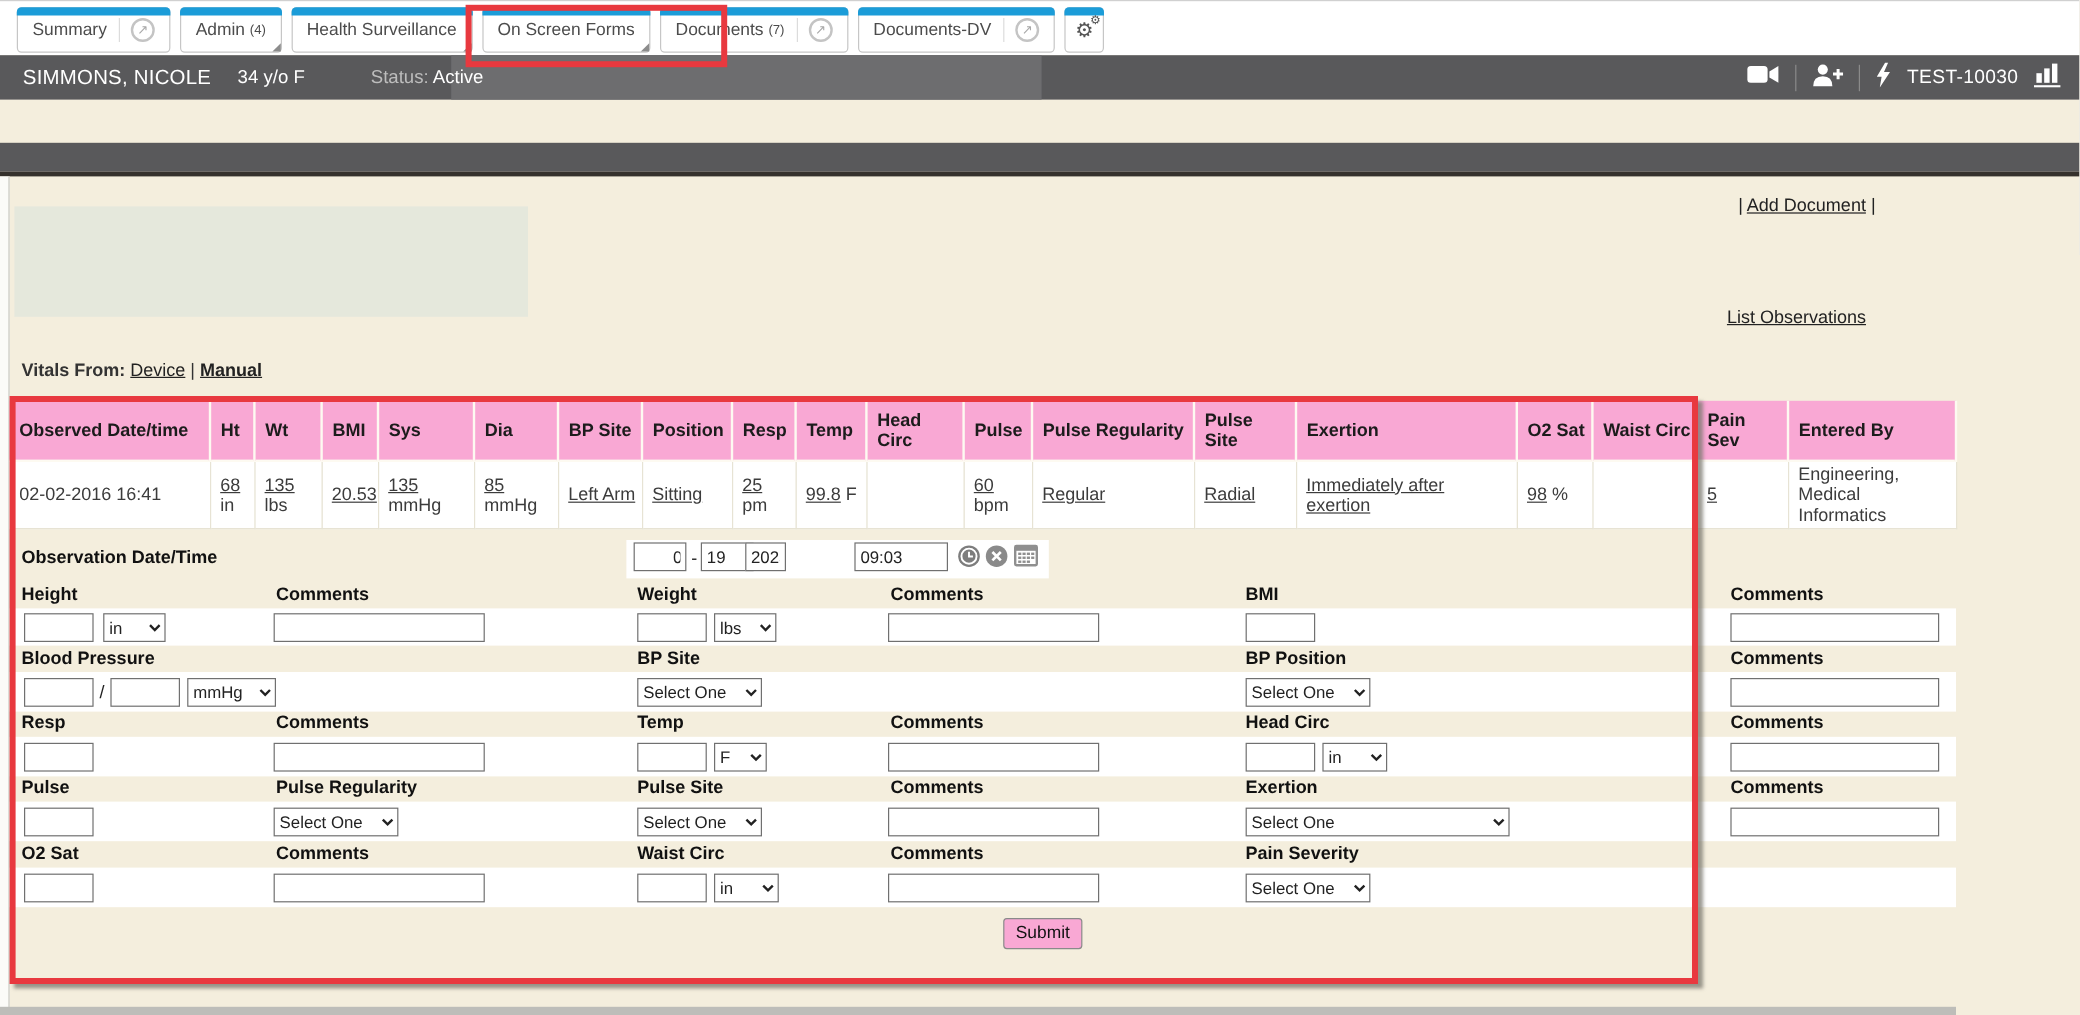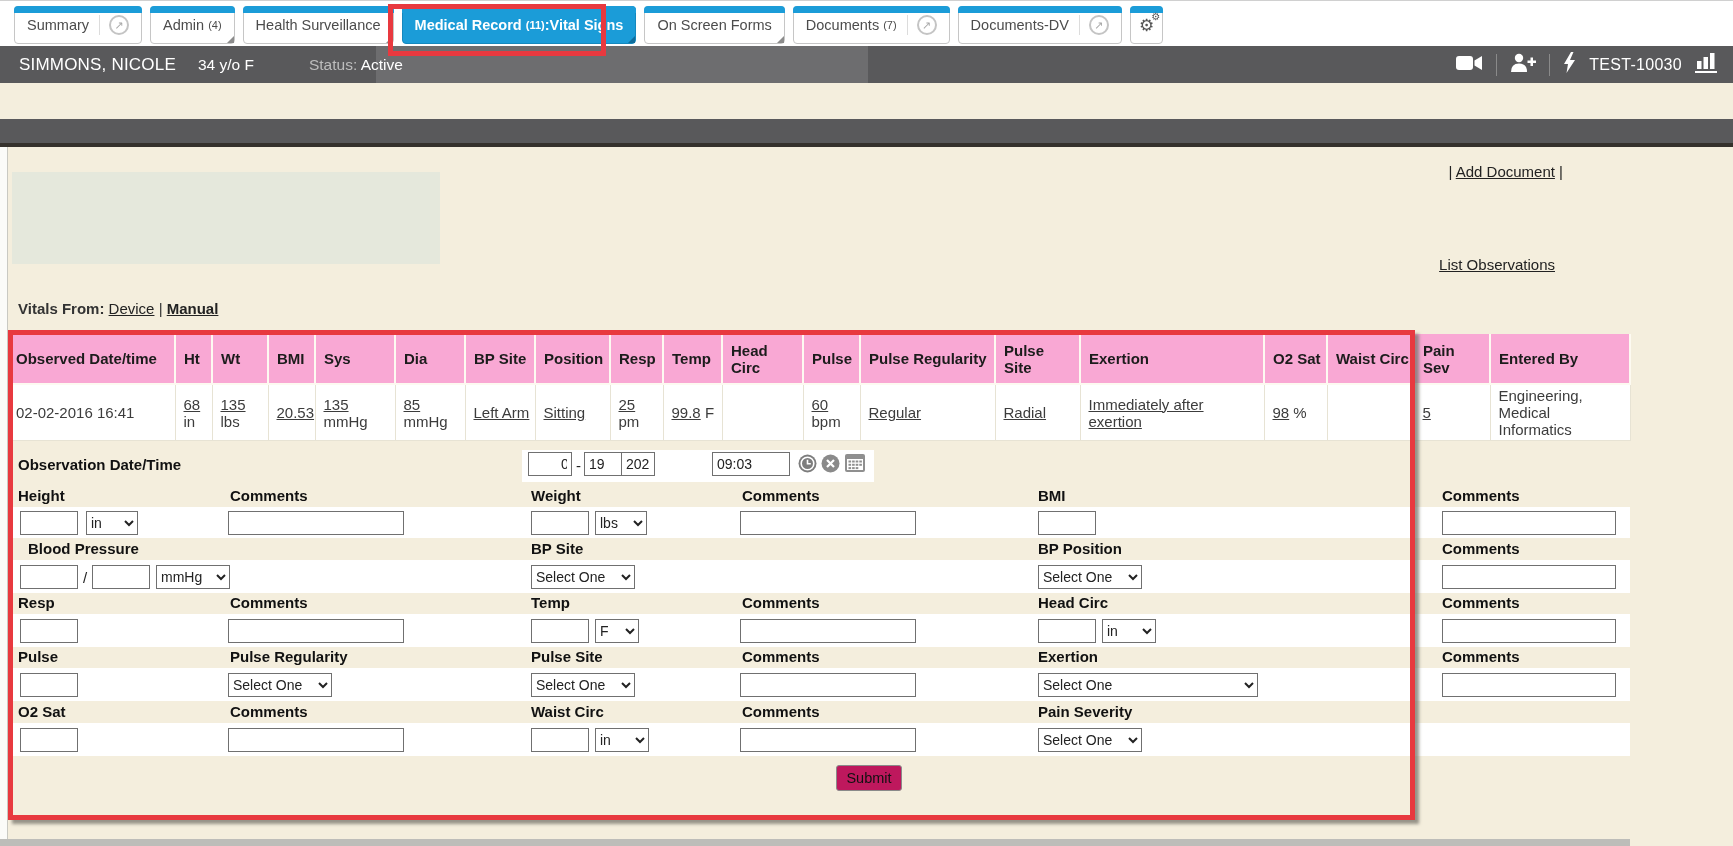--- a/index.html
+++ b/index.html
@@ -101,21 +101,21 @@
     font-size:14px; padding:0 4px; color:#222;
   }
   select {
     height:24px; border:1px solid #707070; background:#fff; font-family:"Liberation Sans",sans-serif;
     font-size:14px; color:#222;
   }
   .dash { position:absolute; font-size:15px; color:#222; z-index:2; }
   .dticon { position:absolute; z-index:2; cursor:pointer; }
   .submit-btn {
     position:absolute; left:836px; top:765px; width:66px; height:26px; z-index:2;
-    background:#be185d; border:1px solid #8a8a8a; border-radius:3px; font-size:14.5px;
+    background:#f9a8d4; border:1px solid #8a8a8a; border-radius:3px; font-size:14.5px;
     font-family:"Liberation Sans",sans-serif; color:#111; cursor:pointer;
   }
   .bottom-strip { position:absolute; left:0; top:839px; width:1630px; height:7px; background:#bdbdb9; }
 </style>
 </head>
 <body>
 
 <div class="page">
 
   <div class="tabbar">
@@ -125,26 +125,20 @@
           <span class="ext-circle">↗</span>
         </span>
     </div>
     <div class="tab">
       <span>Admin</span>
       <span class="count">(4)</span>
       <span class="fold"></span>
     </div>
     <div class="tab">
       <span>Health Surveillance</span>
-      <span class="fold"></span>
-    </div>
-    <div class="tab active">
-      <span>Medical Record</span>
-      <span class="count">(11)</span>
-      <span class="suffix">:Vital Signs</span>
       <span class="fold"></span>
     </div>
     <div class="tab">
       <span>On Screen Forms</span>
       <span class="fold"></span>
     </div>
     <div class="tab">
       <span>Documents</span>
       <span class="count">(7)</span>
       <span class="ext-wrap">
@@ -329,21 +323,21 @@
   <span class="flabel" style="left:1442px; top:487px;">Comments</span>
   <input type="text" class="fctl" style="left: 20px; top: 511px; width: 58px;">
   <select class="fctl" style="left:86px; top:511px; width:52px;"><option>in</option></select>
   <input type="text" class="fctl" style="left: 228px; top: 511px; width: 176px;">
   <input type="text" class="fctl" style="left: 531px; top: 511px; width: 58px;">
   <select class="fctl" style="left:595px; top:511px; width:52px;"><option>lbs</option></select>
   <input type="text" class="fctl" style="left: 740px; top: 511px; width: 176px;">
   <input type="text" class="fctl" style="left: 1038px; top: 511px; width: 58px;">
   <input type="text" class="fctl" style="left: 1442px; top: 511px; width: 174px;">
 
-  <span class="flabel" style="left:28px; top:540px;">Blood Pressure</span>
+  <span class="flabel" style="left:18px; top:540px;">Blood Pressure</span>
   <span class="flabel" style="left:531px; top:540px;">BP Site</span>
   <span class="flabel" style="left:1038px; top:540px;">BP Position</span>
   <span class="flabel" style="left:1442px; top:540px;">Comments</span>
   <input type="text" class="fctl" style="left: 20px; top: 565px; width: 58px;">
   <span class="dash" style="left:83px; top:569px;">/</span>
   <input type="text" class="fctl" style="left: 92px; top: 565px; width: 58px;">
   <select class="fctl" style="left:156px; top:565px; width:74px;"><option>mmHg</option></select>
   <select class="fctl" style="left:531px; top:565px; width:104px;"><option>Select One</option></select>
   <select class="fctl" style="left:1038px; top:565px; width:104px;"><option>Select One</option></select>
   <input type="text" class="fctl" style="left: 1442px; top: 565px; width: 174px;">

